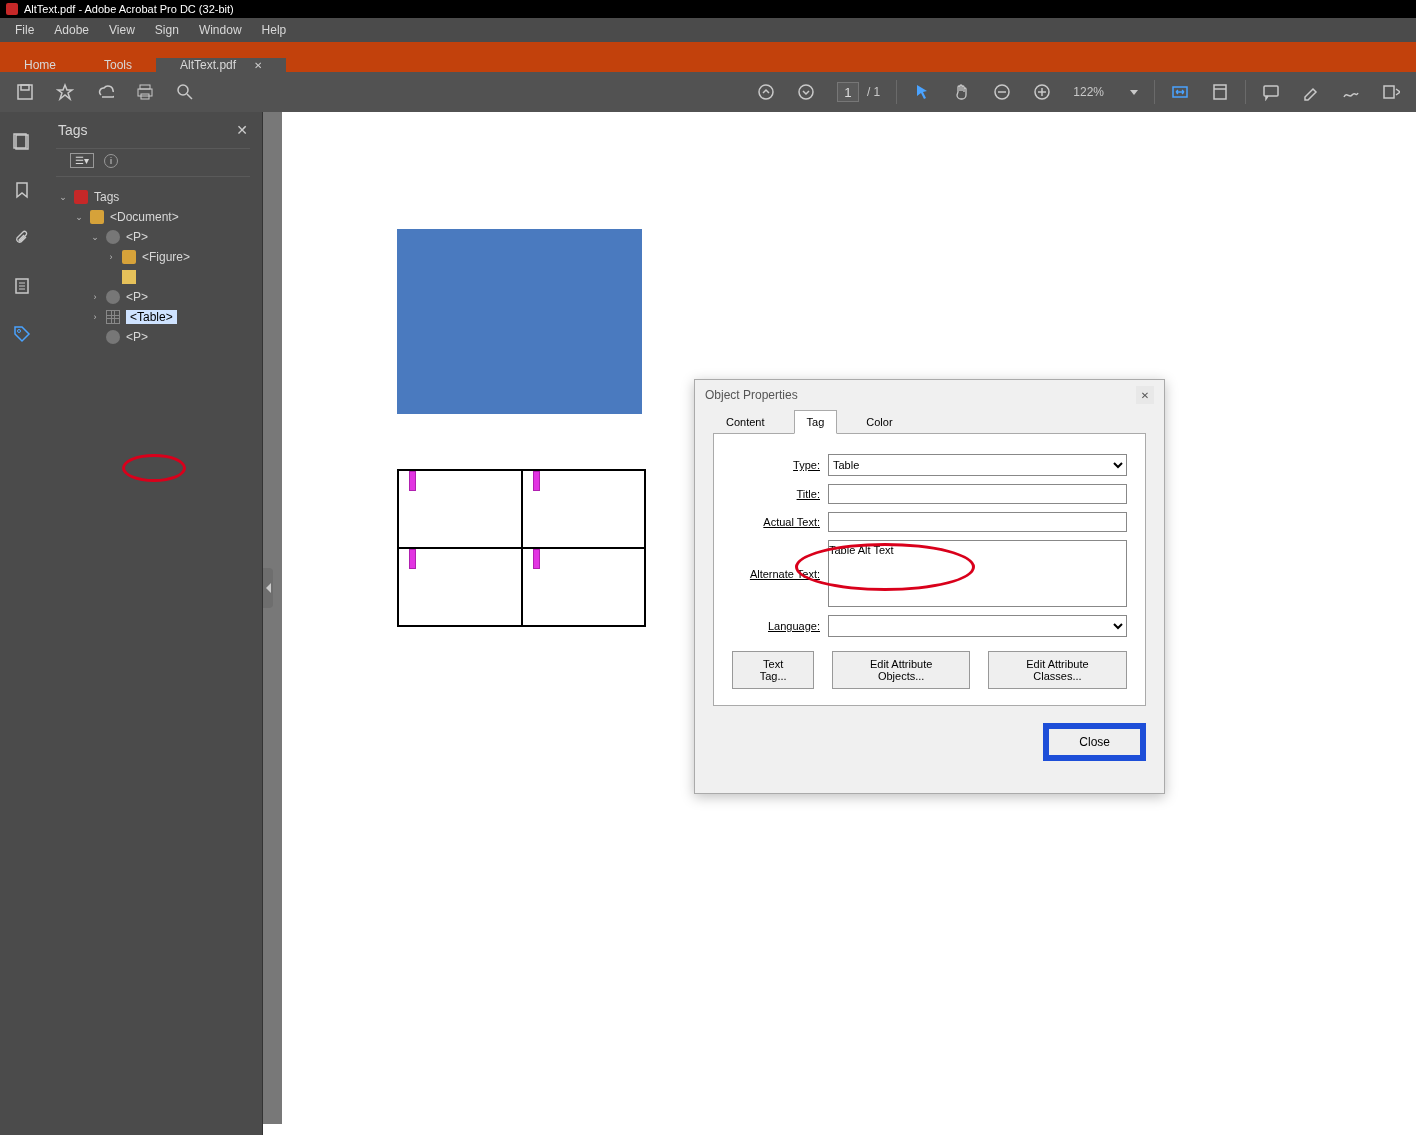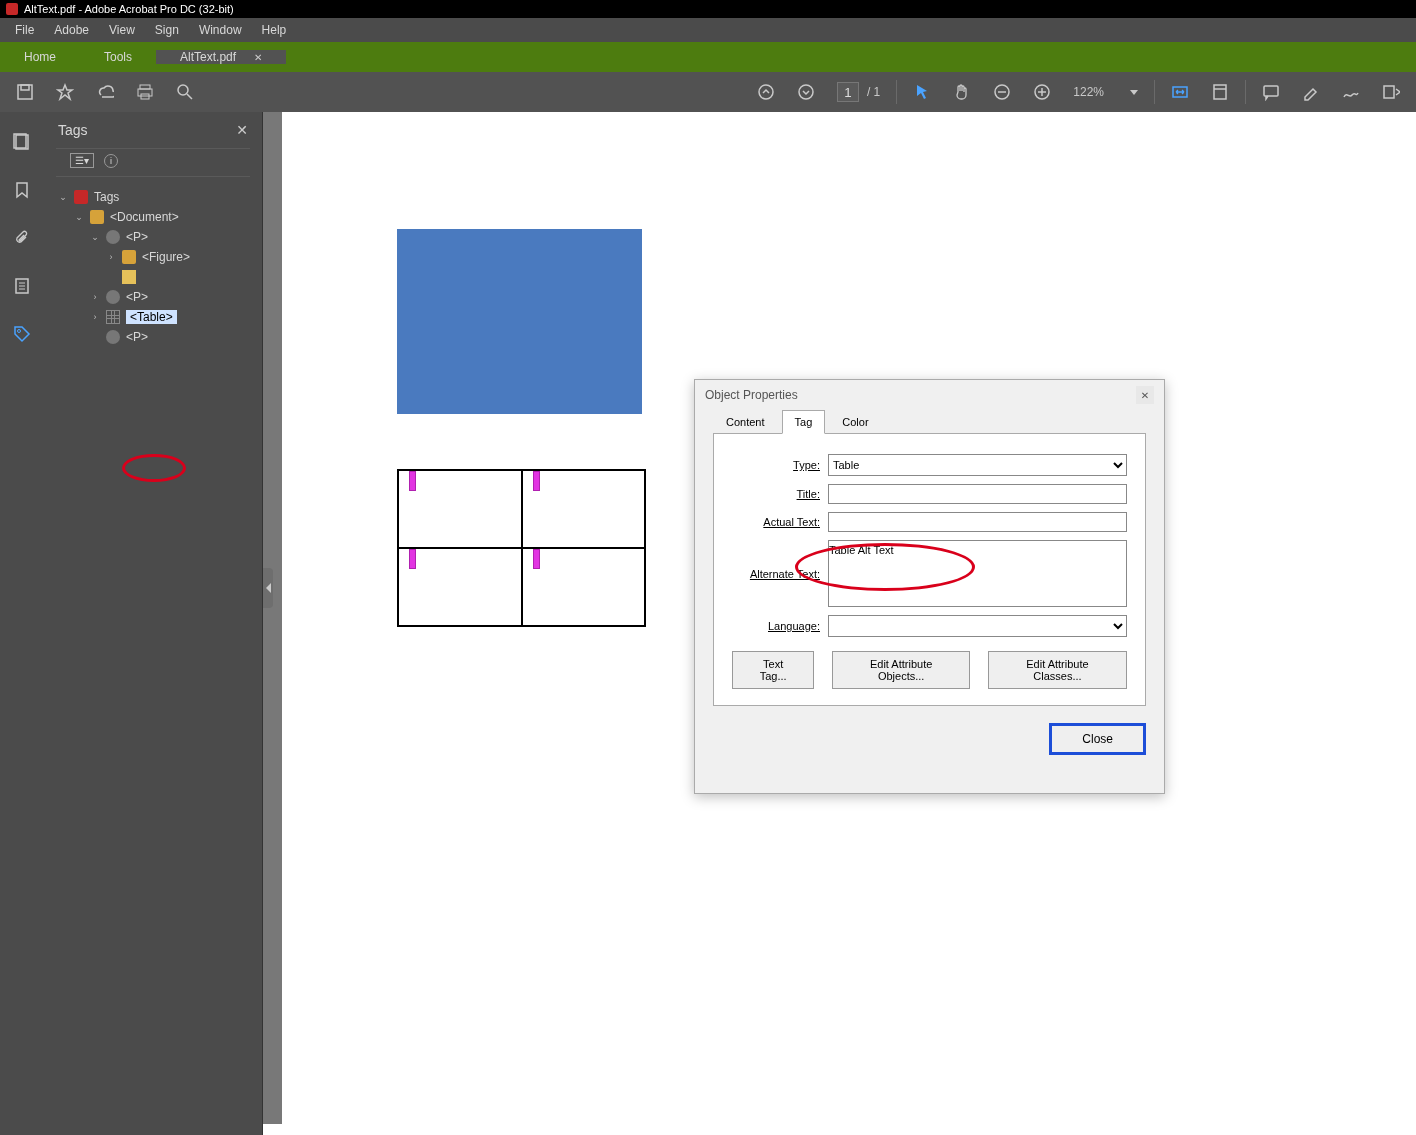--- a/index.html
+++ b/index.html
@@ -7,21 +7,21 @@
 
 
 .titlebar { background:#000; height:18px; color:#fff; display:flex; align-items:center; font-size:11px; padding-left:6px; gap:6px; }
 .titlebar .app-icon { width:12px; height:12px; background:#c62828; display:inline-block; border-radius:2px; }
 
 
 .menubar { background:#4b4b4b; height:24px; display:flex; align-items:center; color:#d8d8d8; font-size:12px; padding-left:8px; gap:6px; }
 .menubar span { padding:3px 7px; cursor:default; }
 
 
-.tabbar { background:#4d7c0f; height:30px; display:flex; align-items:center; }
+.tabbar { background:#c2410c; height:30px; display:flex; align-items:flex-end; }
 .tabbar .tab { color:#d8d8d8; font-size:12px; display:flex; align-items:center; padding:0 24px; }
 .activetab { background:#525252; position:relative; }
 .activetab .close-x { margin-left:18px; font-size:10px; color:#ccc; }
 
 
 .toolbar { background:#525252; height:40px; display:flex; align-items:center; color:#c9c9c9; }
 .toolbar .grp { display:flex; align-items:center; gap:22px; padding:0 16px; }
 .toolbar .sep { width:1px; height:24px; background:#6a6a6a; }
 .toolbar .icon { width:18px; height:18px; display:flex; align-items:center; justify-content:center; }
 .toolbar svg { stroke:#c9c9c9; fill:none; }
@@ -70,33 +70,33 @@
 .tbl { position:absolute; left:115px; top:357px; width:249px; height:158px; border:1px solid #000; }
 .tbl .cell { position:absolute; border:1px solid #000; }
 .tbl .c1 { left:0; top:0; width:50%; height:50%; } .tbl .c2 { left:50%; top:0; width:50%; height:50%; }
 .tbl .c3 { left:0; top:50%; width:50%; height:50%; } .tbl .c4 { left:50%; top:50%; width:50%; height:50%; }
 .pinkmark { position:absolute; width:7px; height:20px; background:#e234e2; border:1px solid #b020b0; }
 
 
 .dialog { position:absolute; left:694px; top:379px; width:471px; height:415px; background:#f0f0f0; border:1px solid #aaa; box-shadow:0 3px 12px rgba(0,0,0,.25); font-size:11px; color:#000; }
 .dialog .dtitle { height:30px; display:flex; align-items:center; justify-content:space-between; padding:0 10px; color:#555; font-size:12px; }
 .dialog .dx { width:18px; height:18px; background:#e8e8e8; display:flex; align-items:center; justify-content:center; font-size:10px; }
-.dialog .tabs { display:flex; gap:4px; padding-left:18px; }
+.dialog .tabs { display:flex; gap:16px; padding-left:18px; }
 .dialog .dtab { padding:5px 12px; border:1px solid #aaa; background:#fff; font-size:11px; }
 .dialog .dtab.active { border-bottom-color:#fff; position:relative; z-index:2; }
 .dialog .dtab.inactive { background:#f0f0f0; border-color:transparent; }
 .dialog .dbody { border:1px solid #aaa; margin:0 18px 16px; padding:20px 18px 16px; background:#fff; position:relative; top:-1px; }
 .frow { display:flex; align-items:center; margin-bottom:8px; }
 .frow label { width:88px; text-align:right; margin-right:8px;text-decoration:underline; }
 .frow input, .frow textarea, .frow select { flex:1; border:1px solid #888; padding:3px 0; font-family:inherit; font-size:11px; background:#fff; }
 .frow textarea { resize:none; height:67px; }
 .dbtns { display:flex; gap:18px; justify-content:center; margin-top:14px; }
 .dbtns button { padding:6px 18px; border:1px solid #999; background:#efefef; font-size:11px; }
 .dialog .close-row { display:flex; justify-content:flex-end; padding:0 18px 12px; }
-.dialog .close-row button { padding:6px 30px; border:3px solid #1d4ed8; background:#efefef; font-size:12px; }
+.dialog .close-row button { padding:6px 30px; border:6px solid #1d4ed8; background:#efefef; font-size:12px; }
 
 
 .rightpad { position:absolute; right:0; top:112px; width:193px; bottom:11px; background:#fff; }
 .bottompad { position:absolute; left:263px; right:0; bottom:0; height:11px; background:#fff; }
 </style>
 </head>
 <body>
 
 <div class="titlebar">
   <span class="app-icon"></span>

